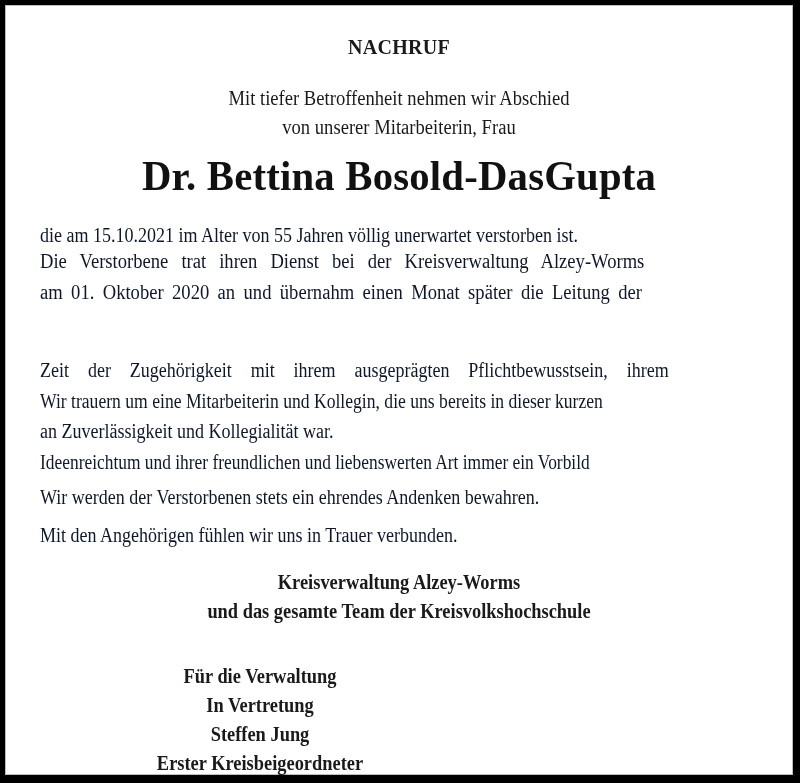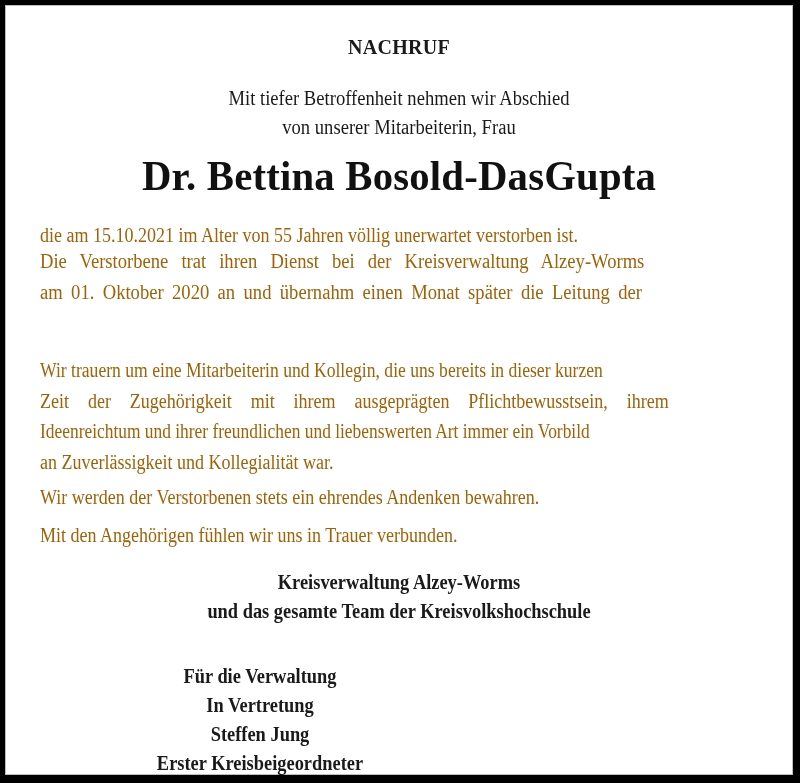--- a/index.html
+++ b/index.html
@@ -48,21 +48,21 @@
       letter-spacing: 0.2px;
       color: #111111;
       transform-origin: 50% 0;
       transform: scaleX(0.97);
     }
     .body-block {
       position: absolute;
       left: 35px;
       width: 717px;
       font-family: "Liberation Serif", "DejaVu Serif", serif;
-      color: #a16207;
+      color: #0f172a;
       font-size: 20px;
       line-height: 30.5px;
     }
     .jline {
       display: block;
       text-align: justify;
       text-align-last: justify;
       height: 30.5px;
       white-space: nowrap;
       overflow: visible;
@@ -115,24 +115,24 @@
   <div class="body-block" style="top:215px;">
     <span class="jline last"><span class="sq">die am 15.10.2021 im Alter von 55 Jahren völlig unerwartet verstorben ist.</span></span>
   </div>
 
   <div class="body-block" style="top:241px;">
     <span class="jline" style="word-spacing:9px;"><span class="sq" style="transform:scaleX(0.93);">Die Verstorbene trat ihren Dienst bei der Kreisverwaltung Alzey-Worms</span></span>
     <span class="jline" style="word-spacing:4px;"><span class="sq" style="transform:scaleX(0.93);">am 01. Oktober 2020 an und übernahm einen Monat später die Leitung der</span></span>
   </div>
 
   <div class="body-block" style="top:350px;">
+    <span class="jline" style="word-spacing:16px;"><span class="sq" style="transform:scaleX(0.90);">Zeit der Zugehörigkeit mit ihrem ausgeprägten Pflichtbewusstsein, ihrem</span></span>
     <span class="jline"><span class="sq" style="transform:scaleX(0.88);">Wir trauern um eine Mitarbeiterin und Kollegin, die uns bereits in dieser kurzen</span></span>
-    <span class="jline" style="word-spacing:16px;"><span class="sq" style="transform:scaleX(0.90);">Zeit der Zugehörigkeit mit ihrem ausgeprägten Pflichtbewusstsein, ihrem</span></span>
+    <span class="jline last"><span class="sq">an Zuverlässigkeit und Kollegialität war.</span></span>
     <span class="jline"><span class="sq" style="transform:scaleX(0.87);">Ideenreichtum und ihrer freundlichen und liebenswerten Art immer ein Vorbild</span></span>
-    <span class="jline last"><span class="sq">an Zuverlässigkeit und Kollegialität war.</span></span>
   </div>
 
   <div class="body-block" style="top:477px;">
     <span class="jline last"><span class="sq">Wir werden der Verstorbenen stets ein ehrendes Andenken bewahren.</span></span>
   </div>
 
   <div class="body-block" style="top:515px;">
     <span class="jline last"><span class="sq">Mit den Angehörigen fühlen wir uns in Trauer verbunden.</span></span>
   </div>
 

